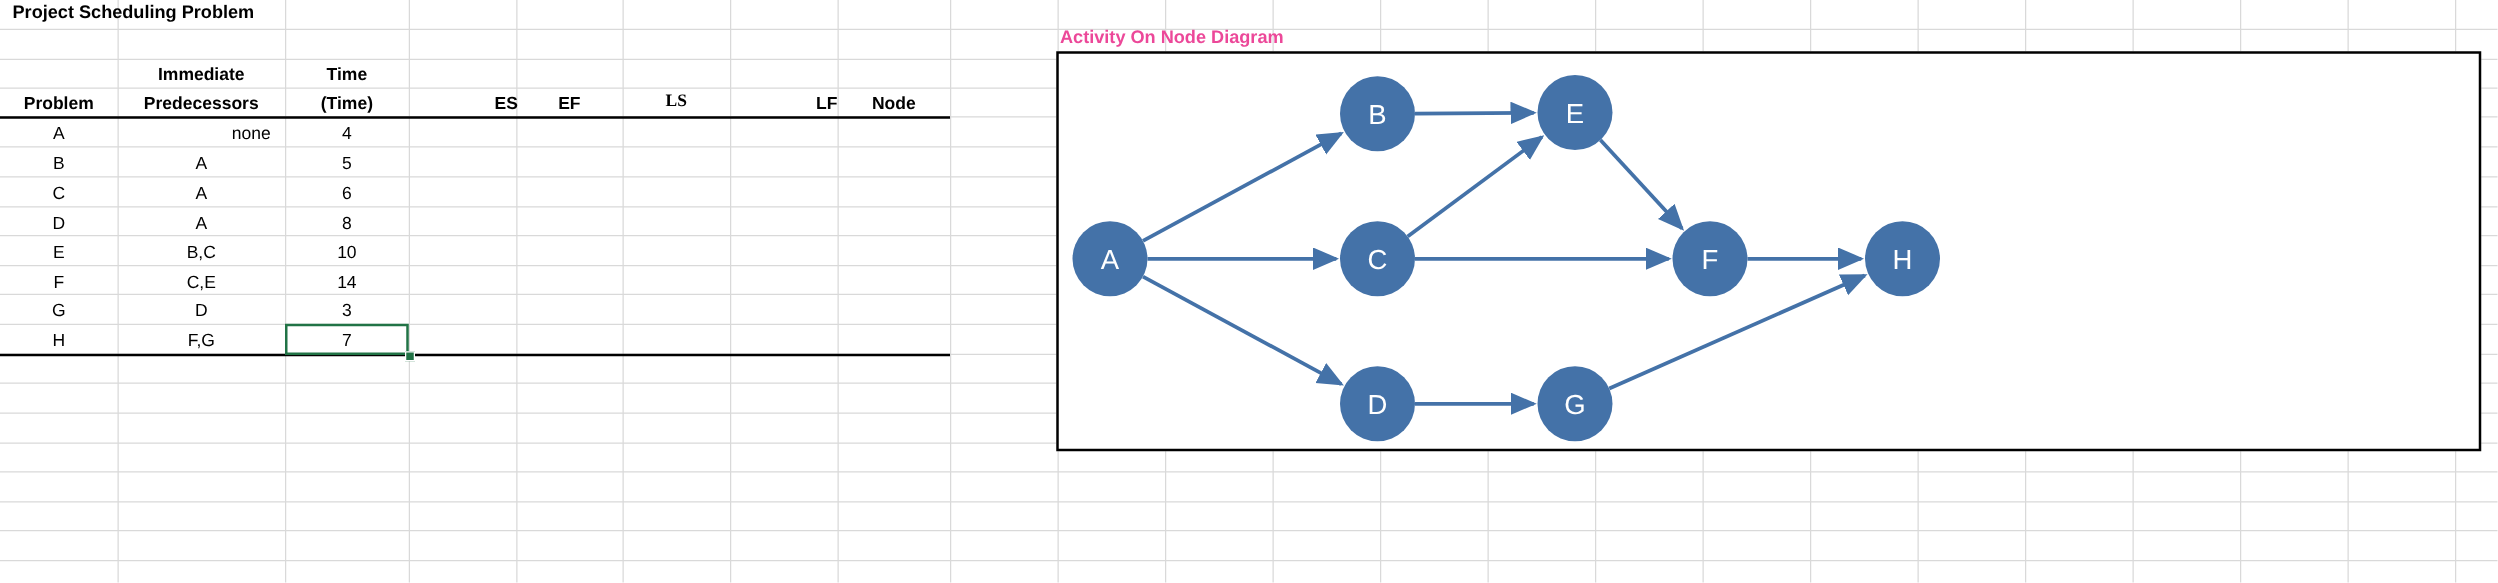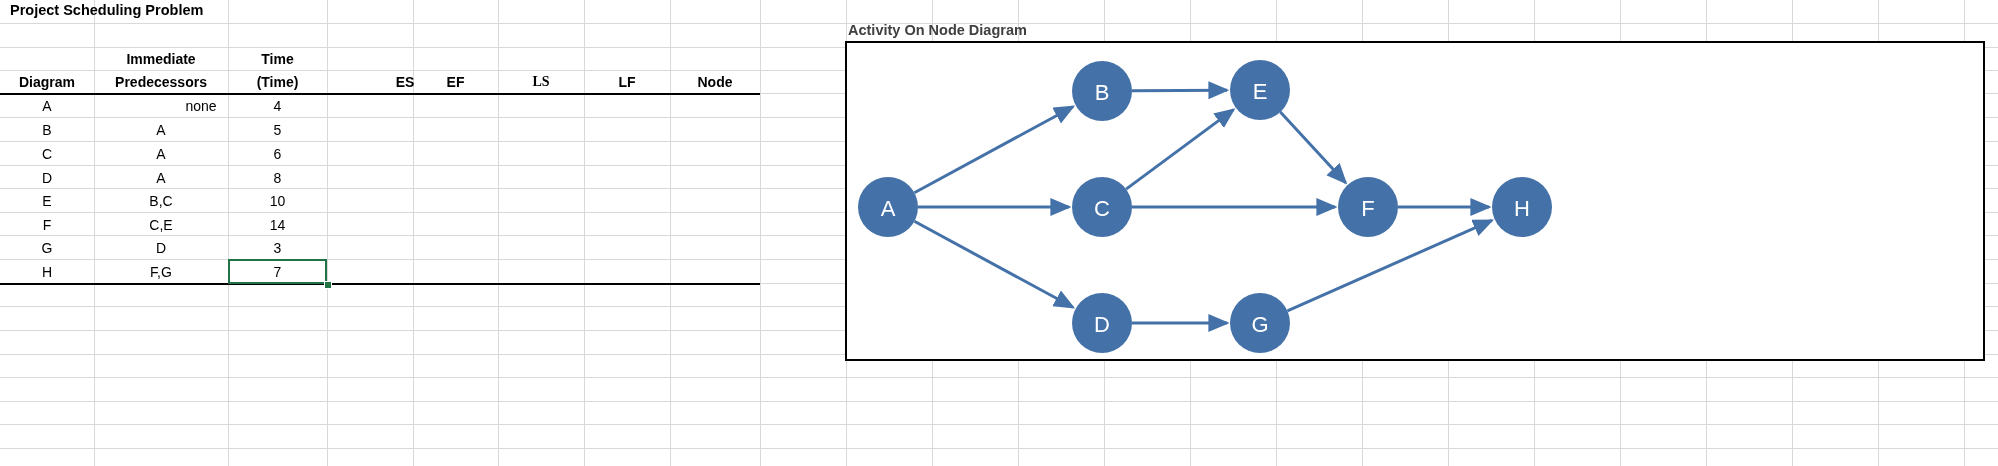--- a/index.html
+++ b/index.html
@@ -20,21 +20,21 @@
 
   .thickline{position:absolute;height:2px;background:#000;}
 
   
   .selbox{position:absolute;box-sizing:border-box;border:2px solid #217346;background:transparent;}
   .selhandle{position:absolute;width:6px;height:6px;background:#217346;border:1px solid #fff;}
 
   
   #diagram-wrap{position:absolute;left:845px;top:41px;width:1140px;height:320px;
                 box-sizing:border-box;border:2px solid #000;background:#fff;}
-  #diagram-title{position:absolute;left:848px;top:22px;font-weight:bold;font-size:14.5px;color:#404040;white-space:nowrap;}
+  #diagram-title{position:absolute;left:848px;top:22px;font-weight:bold;font-size:14.5px;color:#ec4899;white-space:nowrap;}
   #aon{position:absolute;left:0;top:0;width:1140px;height:320px;}
   .nodelabel{fill:#ffffff;font-family:"Liberation Sans",sans-serif;font-size:22px;text-anchor:middle;dominant-baseline:central;}
 </style>
 </head>
 <body>
 
 <div id="sheet">
   <div id="gridlayer">
       <div class="rowline" style="top: 23px;"></div>
       <div class="rowline" style="top: 47px;"></div>
@@ -79,29 +79,29 @@
       <div class="collinev" style="left: 1964px; height: 466px;"></div>
     </div>
   <div class="leftstripe"></div>
 
   <div class="ttl" style="left:10px;top:2px;">Project Scheduling Problem</div>
 
   <div class="thickline" style="left:0px;top:93px;width:760px;"></div>
   <div class="thickline" style="left:0px;top:283px;width:760px;"></div>
 
   <div id="hdrlayer">
-      <div class="hdr" style="left: 0px; width: 94px; top: 74px;">Diagram</div>
+      <div class="hdr" style="left: 0px; width: 94px; top: 74px;">Problem</div>
       <div class="hdr" style="left: 94px; width: 134px; top: 51px;">Immediate</div>
       <div class="hdr" style="left: 94px; width: 134px; top: 74px;">Predecessors</div>
       <div class="hdr" style="left: 228px; width: 99px; top: 51px;">Time</div>
       <div class="hdr" style="left: 228px; width: 99px; top: 74px;">(Time)</div>
       <div class="hdr" style="left: 327px; width: 86px; top: 74px; margin-left: 35px;">ES</div>
       <div class="hdr" style="left: 413px; width: 85px; top: 74px; text-align: center;">EF</div>
       <div class="hdr" style="left: 498px; width: 86px; top: 74px; font-family: Liberation Serif, serif;">LS</div>
-      <div class="hdr" style="left: 584px; width: 86px; top: 74px;">LF</div>
+      <div class="hdr" style="left: 584px; width: 86px; top: 74px; text-align: right;">LF</div>
       <div class="hdr" style="left: 670px; width: 90px; top: 74px;">Node</div>
     </div>
 
   <div id="bodylayer">
       <div class="cell" style="left: 0px; width: 94px; top: 98px;">A</div>
       <div class="cell" style="left: 94px; width: 134px; top: 98px; padding-left: 40px;">none</div>
       <div class="cell" style="left: 228px; width: 99px; top: 98px;">4</div>
       <div class="cell" style="left: 327px; width: 86px; top: 98px;"></div>
       <div class="cell" style="left: 413px; width: 85px; top: 98px;"></div>
       <div class="cell" style="left: 498px; width: 86px; top: 98px;"></div>

